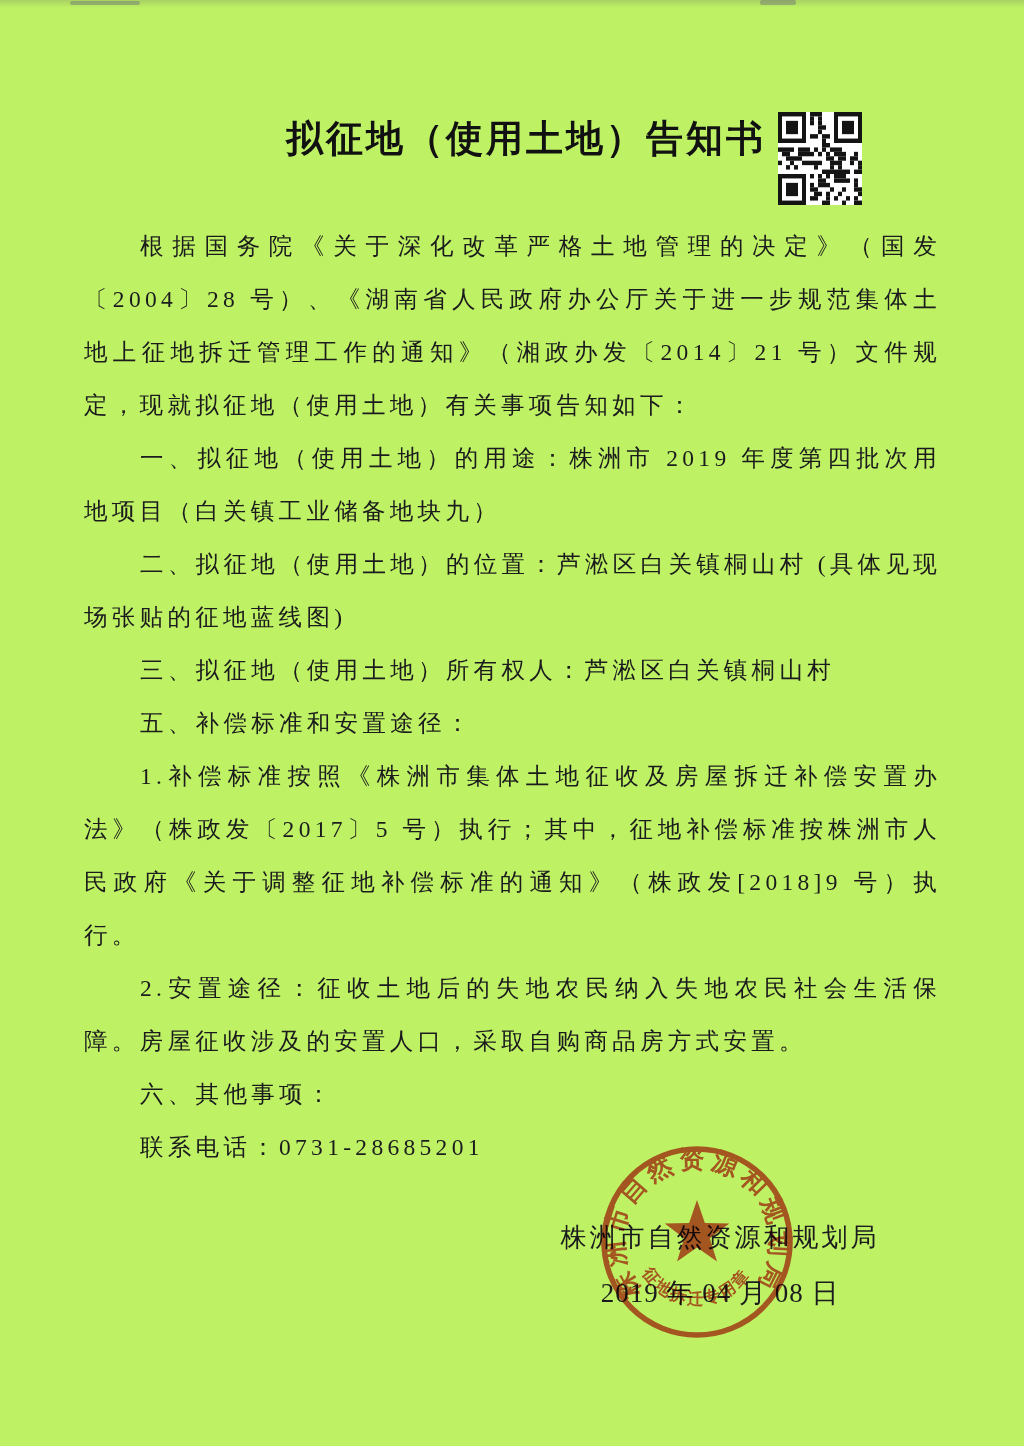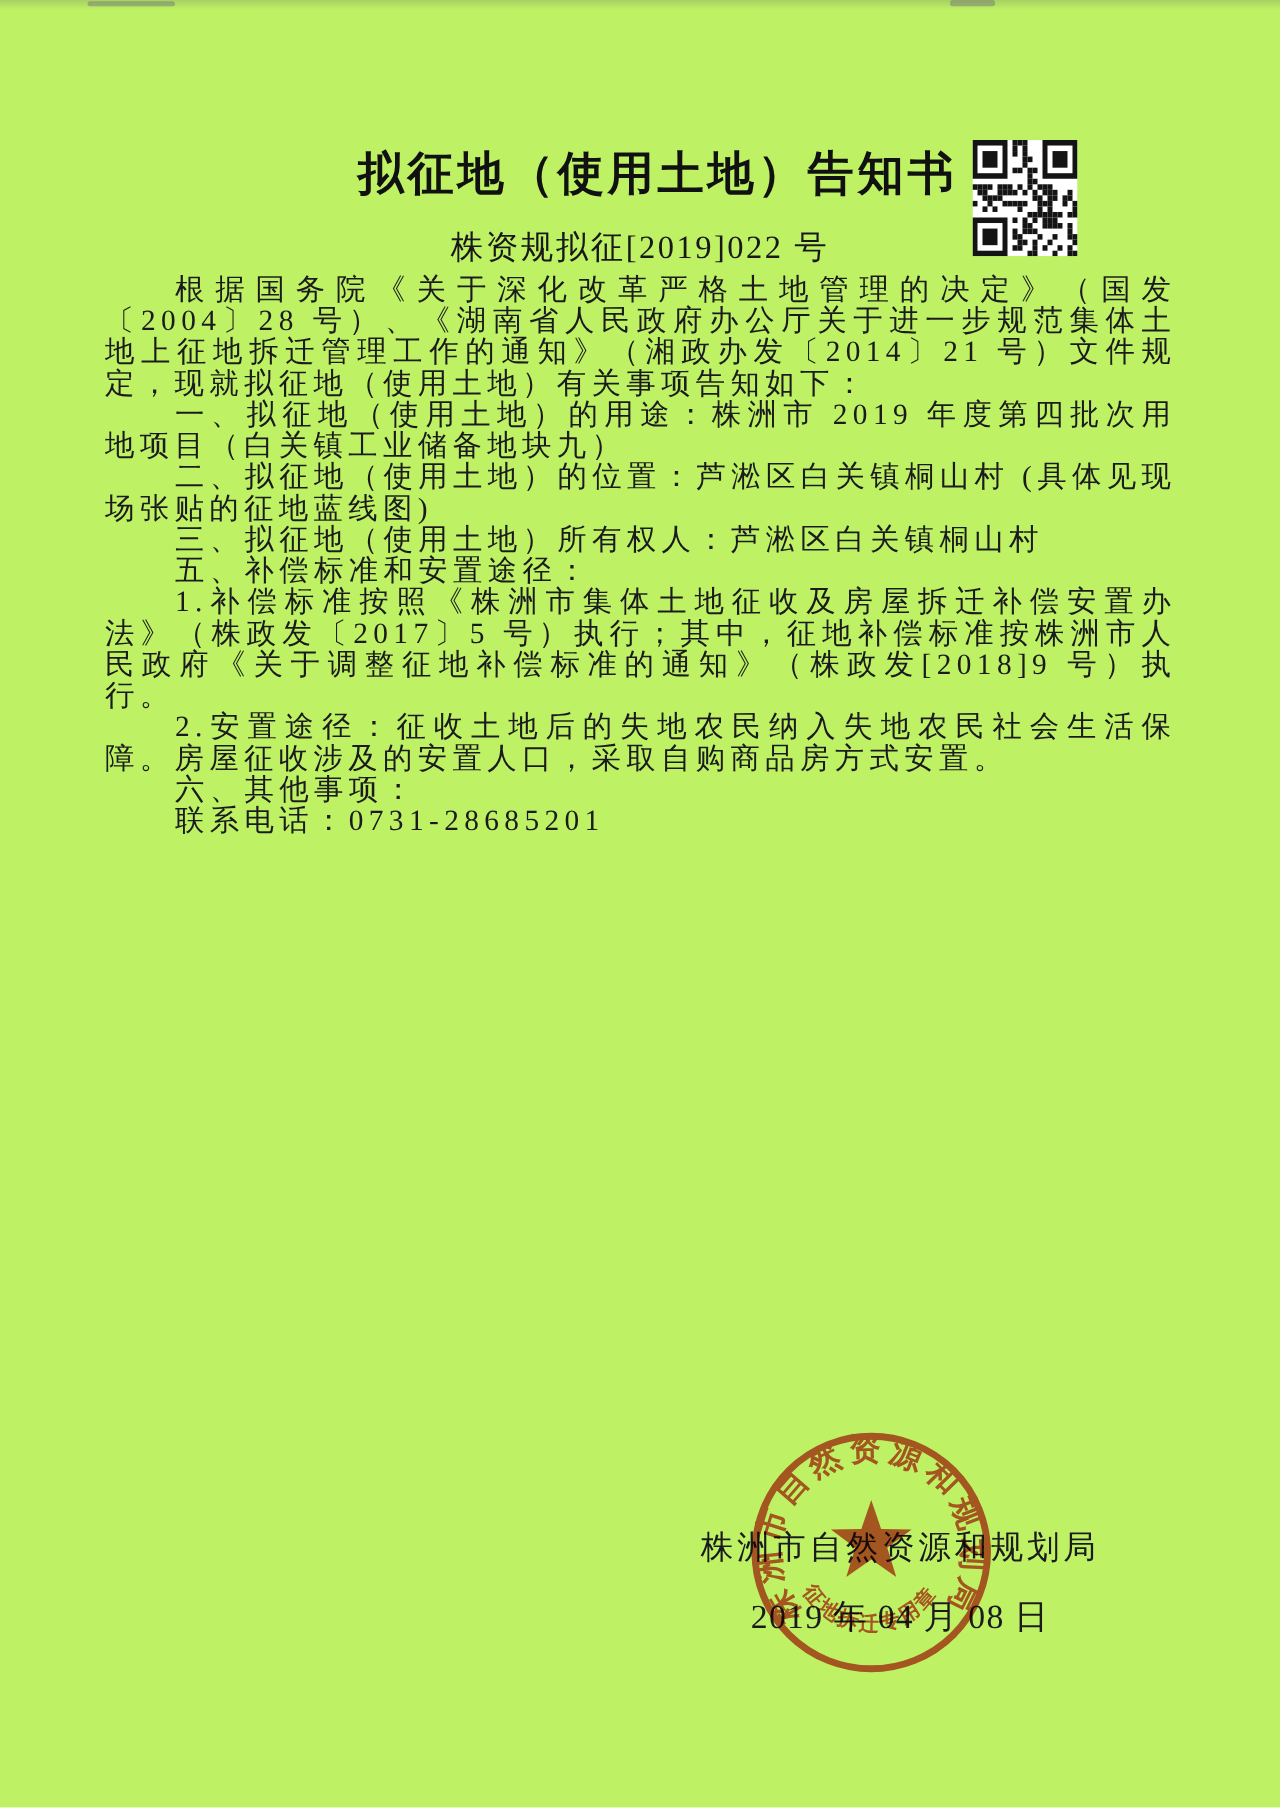--- a/index.html
+++ b/index.html
@@ -22,21 +22,21 @@
     position:absolute; top:114px; left:0; width:1024px;
     text-align:center; transform:translateX(14px);
     font-size:37px; font-weight:700; letter-spacing:3px; color:#111;
   }
   .doc-number {
     position:absolute; top:180px; left:0; width:1024px;
     text-align:center; font-size:26px; letter-spacing:2px; color:#18181a;
   }
   .content {
     position:absolute; top:220px; left:84px; width:857px;
-    font-size:23.5px; line-height:25px; letter-spacing:4.3px;
+    font-size:23.5px; line-height:53px; letter-spacing:4.3px;
     text-align:justify; color:#1b1b1d;
   }
   .content p { text-indent:56px; }
 
   .qr {
     position:absolute; top:112px; left:778px; width:84px; height:93px;
   }
   .qr svg { width:100%; height:100%; }
 
   .sig-block {
@@ -62,21 +62,20 @@
 <body>
 
 <div class="page">
 
   <div class="scan-edge-top"></div>
   <div class="speck s1"></div>
   <div class="speck s2"></div>
 
   <div class="title">拟征地（使用土地）告知书</div>
 
-  <div class="doc-number">株资规拟征[2019]022 号</div>
 
   <div class="qr"><svg viewBox="0 0 84 84" preserveAspectRatio="none" xmlns="http://www.w3.org/2000/svg">
         <rect width="84" height="84" fill="#ffffff"></rect>
         <rect x="32" y="0" width="4" height="4" fill="#141414"></rect>
         <rect x="36" y="0" width="4" height="4" fill="#141414"></rect>
         <rect x="40" y="0" width="4" height="4" fill="#141414"></rect>
         <rect x="32" y="4" width="4" height="4" fill="#141414"></rect>
         <rect x="40" y="4" width="4" height="4" fill="#141414"></rect>
         <rect x="32" y="8" width="4" height="4" fill="#141414"></rect>
         <rect x="40" y="8" width="4" height="4" fill="#141414"></rect>

